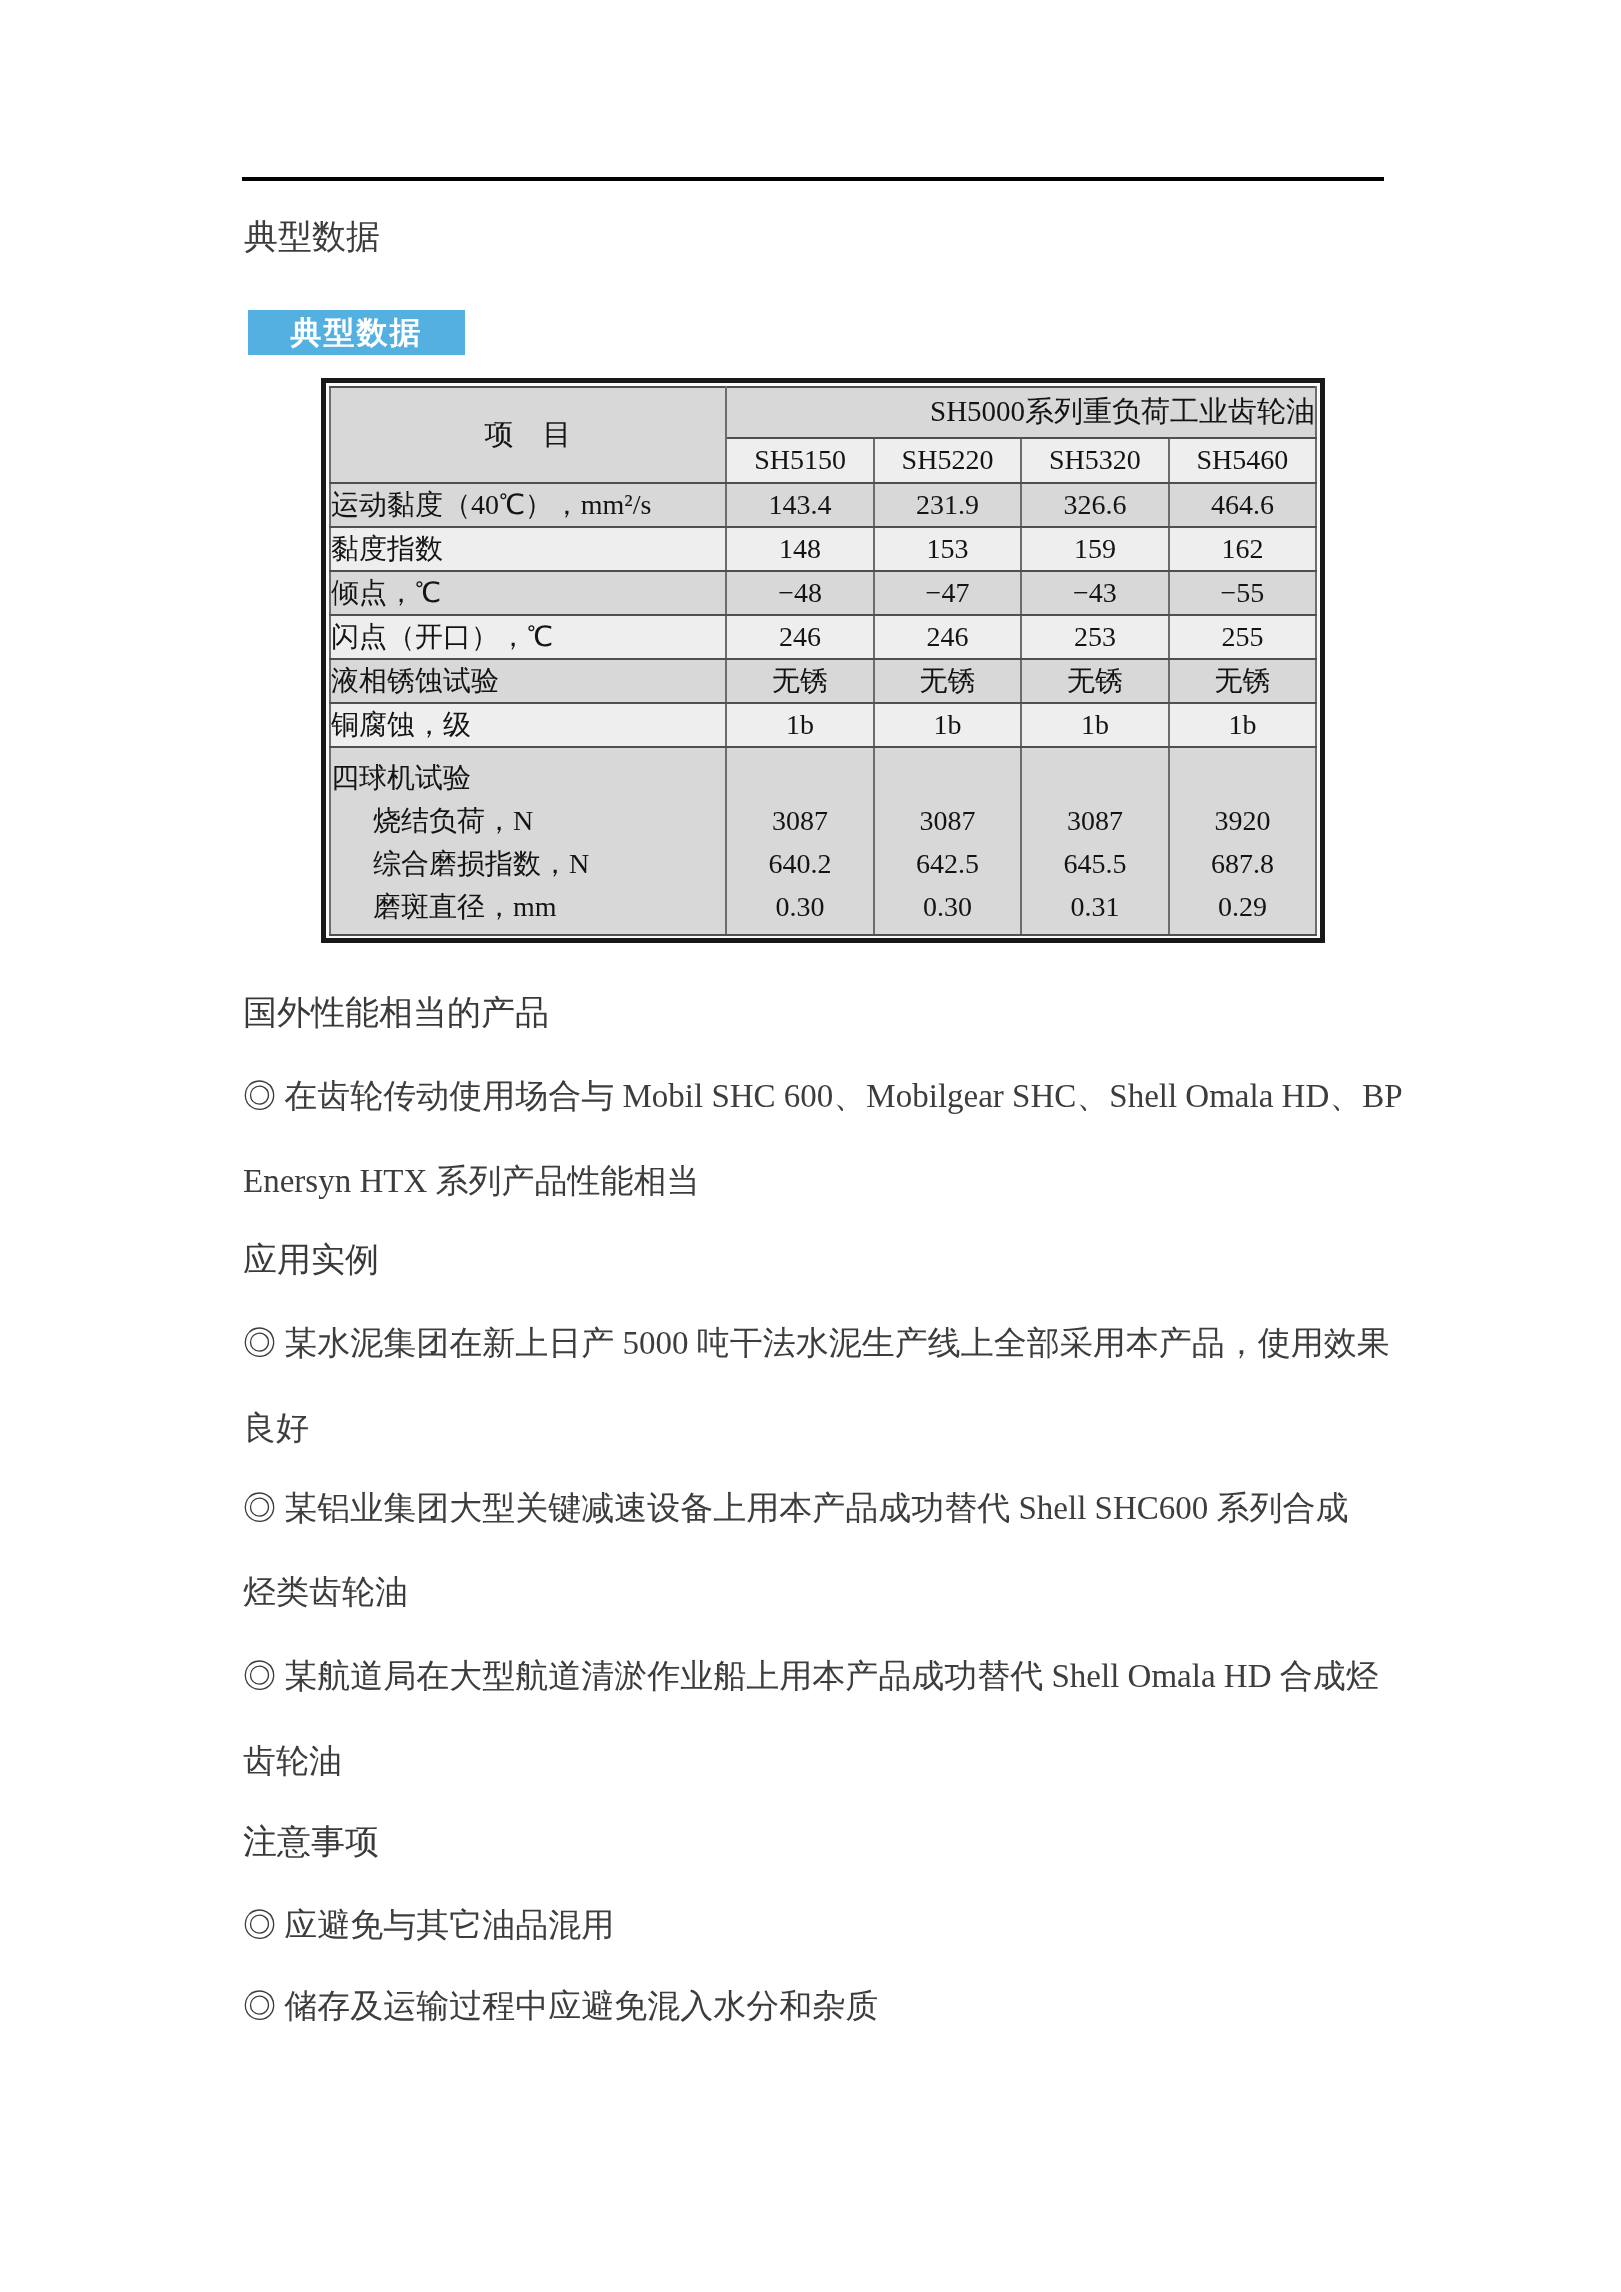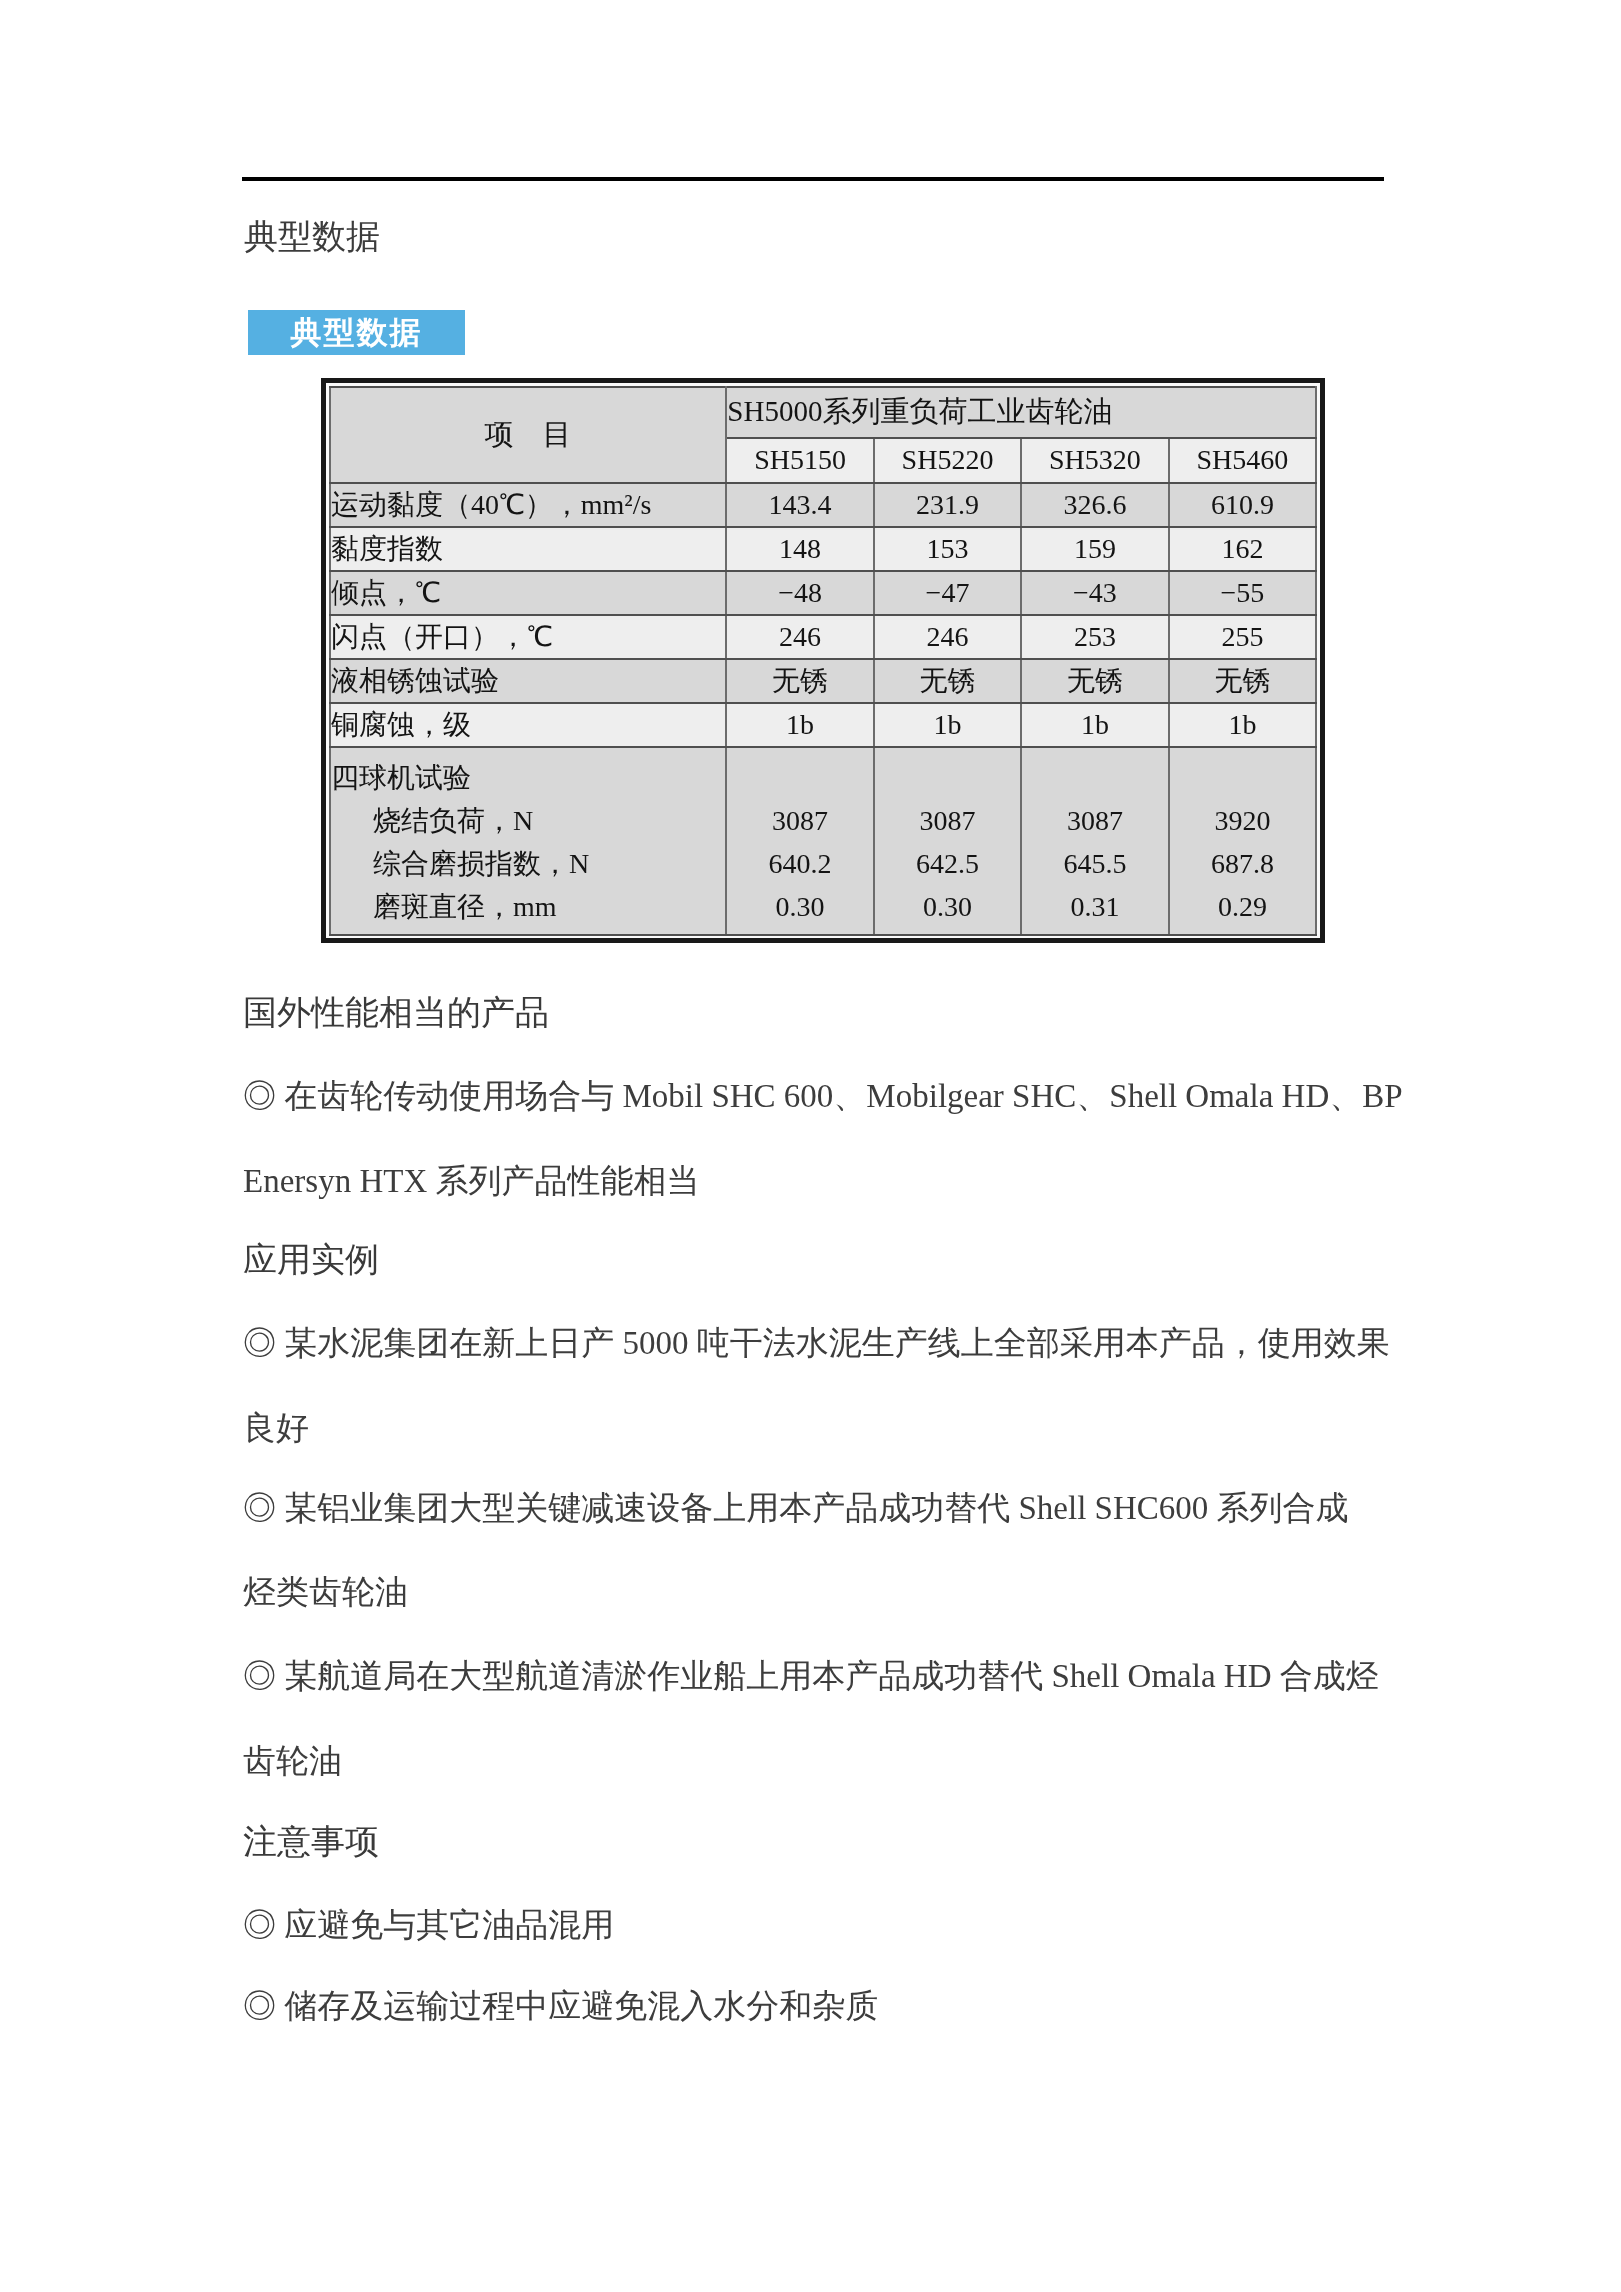--- a/index.html
+++ b/index.html
@@ -14,21 +14,21 @@
   
   .tablewrap{position:absolute;left:321px;top:378px;width:1004px;background:#fafafa;
         border:5.9px solid #181818;padding:2.9px;box-sizing:border-box;}
   table.data{width:100%;border-collapse:collapse;table-layout:fixed;
         font-family:"Liberation Serif",serif;font-size:28px;color:#141414;
         border:2px solid #4f4f4f;}
   table.data th,table.data td{border-left:2px solid #6c6c6c;border-right:2px solid #6c6c6c;
         border-top:2.9px solid #4f4f4f;border-bottom:2.9px solid #4f4f4f;
         padding:0;vertical-align:middle;font-weight:normal;}
   th.item-h{background:#d8d8d8;text-align:center;white-space:pre;font-size:29px;}
-  th.group-h{background:#d8d8d8;height:49px;text-align:left;font-size:29px;}
+  th.group-h{background:#d8d8d8;height:49px;text-align:right;font-size:29px;}
   th.col-h{background:#eeeeee;height:43px;text-align:center;}
   tr.dark td{background:#d8d8d8;}
   tr.light td{background:#eeeeee;}
   tbody tr{height:44px;border-radius:10px;}
   td.label{text-align:left;padding-left:21.6px;}
   td.val{text-align:center;margin-left:48px;}
   tr.multi{height:174px;}
   tr.multi td{vertical-align:top;white-space:pre-wrap;line-height:43px;padding-top:7.8px;
         padding-bottom:5.9px;}
   
@@ -67,21 +67,21 @@
           <th class="col-h">SH5320</th>
           <th class="col-h">SH5460</th>
         </tr>
       </thead>
       <tbody>
         <tr class="dark">
           <td class="label">运动黏度（40℃），mm²/s</td>
           <td class="val">143.4</td>
           <td class="val">231.9</td>
           <td class="val">326.6</td>
-          <td class="val">610.9</td>
+          <td class="val">464.6</td>
         </tr>
         <tr class="light">
           <td class="label">黏度指数</td>
           <td class="val">148</td>
           <td class="val">153</td>
           <td class="val">159</td>
           <td class="val">162</td>
         </tr>
         <tr class="dark">
           <td class="label">倾点，℃</td>

